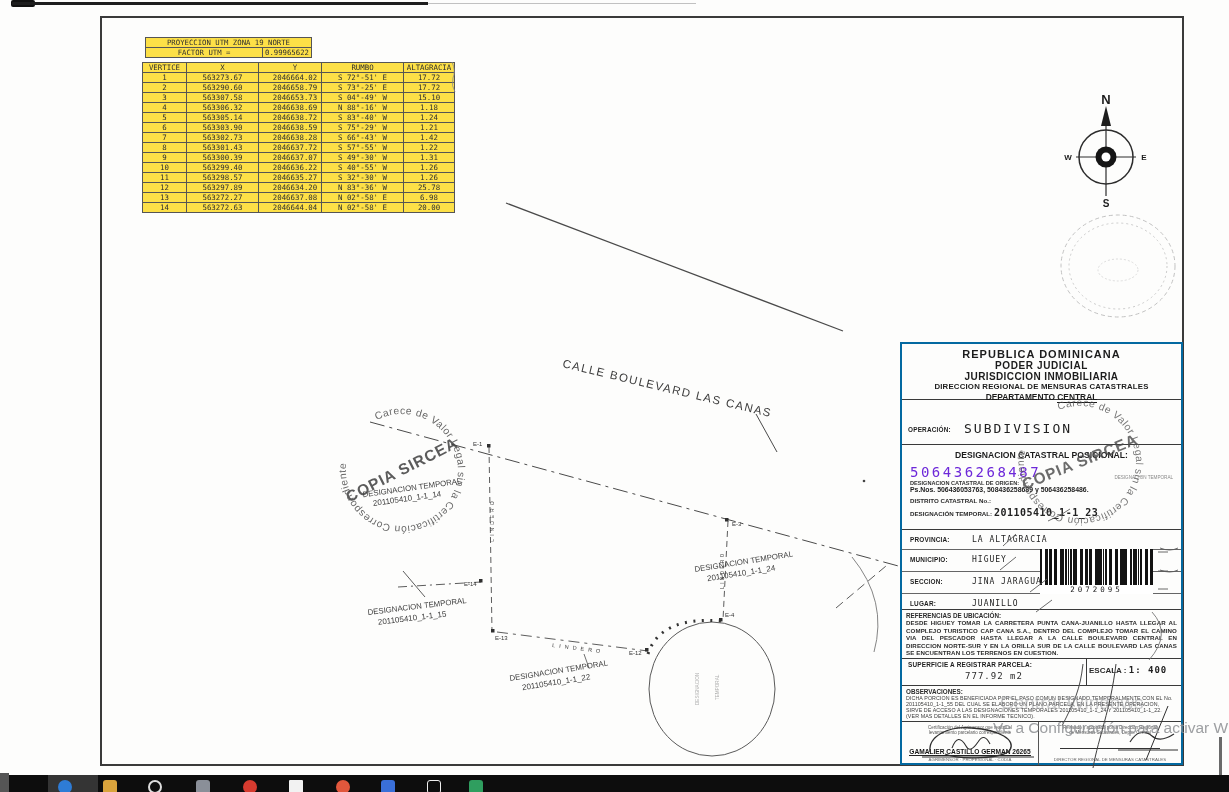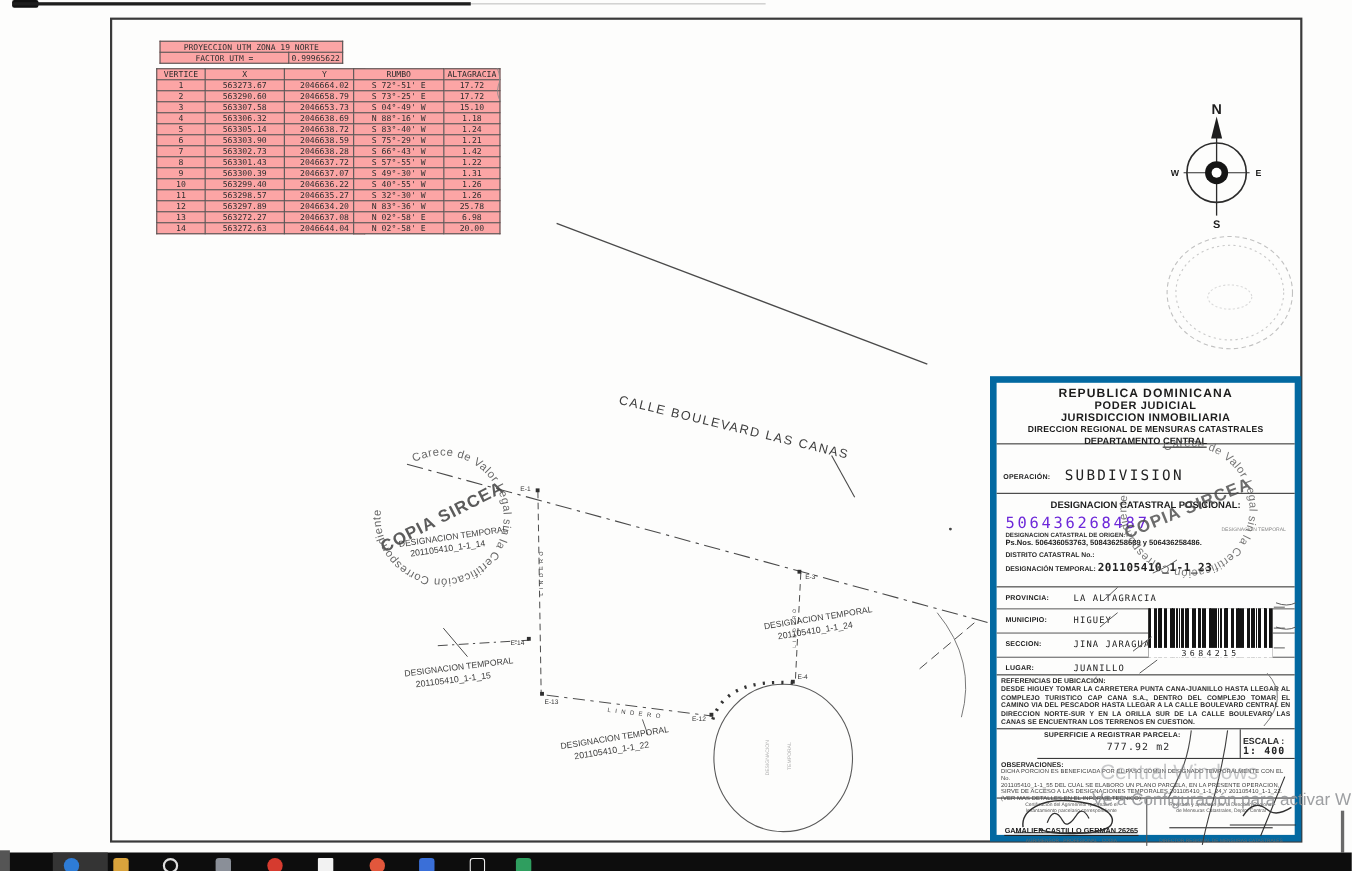--- a/index.html
+++ b/index.html
@@ -6,33 +6,33 @@
   .screen{position:relative;width:1229px;height:792px;overflow:hidden;background:#fdfdfc;
           font-family:"Liberation Sans",sans-serif;color:#2b2b2b;}
   
   .scanline{position:absolute;left:12px;top:2px;width:416px;height:3px;background:#1e1e1e;}
   .scanblob{position:absolute;left:11px;top:0;width:24px;height:7px;background:#111;border-radius:2px;}
   .scanline2{position:absolute;left:428px;top:3px;width:268px;height:1px;background:#9a9a9a;opacity:.6;}
   .edge-mark{position:absolute;left:1219px;top:737px;width:3px;height:38px;background:#6a6a6a;}
   
   .frame{position:absolute;left:100px;top:16px;width:1084px;height:750px;border:2px solid #3a3a3a;box-sizing:border-box;}
   
-  table{border-collapse:collapse;position:absolute;background:#fca5a5;
+  table{border-collapse:collapse;position:absolute;background:#fde047;
         font-family:"DejaVu Sans Mono",monospace;color:#2e2e2e;}
   td,th{border:1px solid #555;padding:0 2px;text-align:center;font-weight:normal;white-space:nowrap;}
   .proj{left:145px;top:37px;font-size:7.3px;}
   .proj td{height:9px;}
   .vt{left:142px;top:62px;font-size:7.4px;}
   .vt td,.vt th{height:8.8px;}
   .vt .c0{width:39px;} .vt .c1{width:67px;} .vt .c2{width:68px;}
   .bt{left:321px;top:62px;font-size:7.4px;}
   .bt td,.bt th{height:8.8px;}
   .bt .c0{width:77px;} .bt .c1{width:46px;}
   
-  .tb{position:absolute;left:900px;top:342px;width:283px;height:423px;border:6px solid #0369a1;
+  .tb{position:absolute;left:900px;top:342px;width:283px;height:423px;border:2px solid #0369a1;
       box-sizing:border-box;background:transparent;font-family:"Liberation Sans",sans-serif;}
   .tb .row{position:absolute;left:0;right:0;box-sizing:border-box;}
   .bb{border-bottom:1.4px solid #3a3a3a;}
   .ctr{text-align:center;}
   .b{font-weight:bold;color:#1c1c1c;}
   .lbl{font-weight:bold;font-size:6.4px;color:#1d1d1d;letter-spacing:.2px;}
   .val{font-family:"DejaVu Sans Mono",monospace;font-size:8px;letter-spacing:1px;color:#222;}
   .tb-r1{top:0;height:56px;padding-top:4px;}
   .tb-r1 .l1{font-size:11px;line-height:12px;letter-spacing:1px;}
   .tb-r1 .l2{font-size:10px;line-height:11px;letter-spacing:.6px;}
@@ -55,21 +55,21 @@
   .small-right{position:absolute;right:8px;top:12px;font-size:4.6px;color:#8a8a8a;}
   .tb-r6{top:186px;height:20px;border-bottom:1px solid #666;}
   .tb-r7{top:206px;height:22px;border-bottom:1px solid #666;}
   .tb-r8{top:228px;height:22px;border-bottom:1px solid #666;}
   .tb-r9{top:250px;height:16px;}
   .geo .lbl{position:absolute;left:8px;top:6px;}
   .geo .val{position:absolute;left:70px;top:5px;}
   .tb-r10{top:266px;height:49px;padding:2px 4px 0 4px;}
   .refs-h{font-size:6.3px;font-weight:bold;}
   .refs-t{font-size:6.15px;font-weight:bold;line-height:7.5px;color:#2c2c2c;letter-spacing:.1px;text-align:justify;}
-  .tb-r11{top:315px;height:27px;margin-left:37px;}
+  .tb-r11{top:315px;height:27px;}
   .sup-cell{position:absolute;left:0;top:0;width:185px;height:100%;border-right:1.4px solid #3a3a3a;box-sizing:border-box;}
   .sup-cell .lbl{position:absolute;left:6px;top:2px;}
   .sup-val{position:absolute;left:0;right:0;top:12px;text-align:center;font-family:"DejaVu Sans Mono",monospace;font-size:9px;letter-spacing:1px;}
   .esc-cell{position:absolute;left:187px;top:6px;font-size:8px;font-weight:bold;}
   .esc-cell .val{font-size:9px;}
   .tb-r12{top:342px;height:36px;padding:2px 4px 0 4px;}
   .obs-t{font-size:5.3px;line-height:6px;color:#3a3a3a;filter:blur(.25px);letter-spacing:.1px;}
   .tb-r13{top:378px;height:43px;}
   .sig-left{position:absolute;left:0;top:0;width:136px;height:100%;box-sizing:border-box;}
   .sig-right{position:absolute;left:136px;top:0;right:0;height:100%;border-left:1px solid #555;box-sizing:border-box;}
@@ -307,21 +307,21 @@
     </div>
     <div class="row tb-r8 geo">
       <span class="lbl">SECCION:</span>
       <span class="val">JINA JARAGUA</span>
     </div>
     <div class="row tb-r9 geo bb">
       <span class="lbl">LUGAR:</span>
       <span class="val">JUANILLO</span>
     </div>
     <div class="barcode">
-      <div class="barcode-num">3684215</div>
+      <div class="barcode-num">2072095</div>
     </div>
     <div class="row tb-r10 bb">
       <div class="refs-h">REFERENCIAS DE UBICACIÓN:</div>
       <div class="refs-t">DESDE HIGUEY TOMAR LA CARRETERA PUNTA CANA-JUANILLO HASTA LLEGAR AL COMPLEJO TURISTICO CAP CANA S.A., DENTRO DEL COMPLEJO TOMAR EL CAMINO VIA DEL PESCADOR HASTA LLEGAR A LA CALLE BOULEVARD CENTRAL EN DIRECCION NORTE-SUR Y EN LA ORILLA SUR DE LA CALLE BOULEVARD LAS CANAS SE ENCUENTRAN LOS TERRENOS EN CUESTION.</div>
     </div>
     <div class="row tb-r11 bb">
       <div class="sup-cell">
         <div class="lbl">SUPERFICIE A REGISTRAR PARCELA:</div>
         <div class="sup-val">777.92 m2</div>
       </div>

